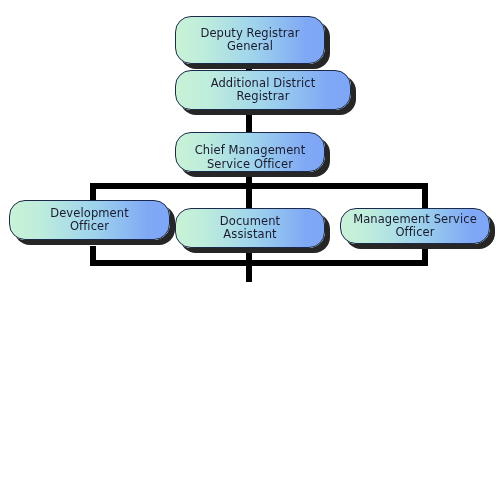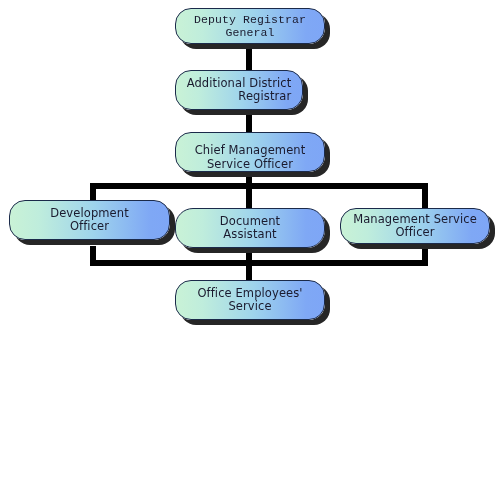--- a/index.html
+++ b/index.html
@@ -68,48 +68,44 @@
   <div class="conn" style="left:90px; top:246px; width:6px; height:20px;"></div>
 
   <div class="conn" style="left:246px; top:246px; width:6px; height:20px;"></div>
 
   <div class="conn" style="left:422px; top:246px; width:6px; height:20px;"></div>
 
   <div class="conn" style="left:90px; top:260px; width:338px; height:6px;"></div>
 
   <div class="conn" style="left:246px; top:260px; width:6px; height:22px;"></div>
 
-  <div class="node" style="left:175px; top:8px; width:150px; height:36px;font-family:Liberation Mono, monospace;">
+  <div class="node" style="left:175px; top:16px; width:150px; height:48px;">
     <span class="node-label">Deputy Registrar
 General</span>
   </div>
 
-  <div class="node" style="left:175px; top:70px; width:128px; height:40px;text-align:right;">
+  <div class="node" style="left:175px; top:70px; width:176px; height:40px;">
     <span class="node-label">Additional District
 Registrar</span>
   </div>
 
   <div class="node" style="left:175px; top:132px; width:150px; height:40px;align-items:flex-end;">
     <span class="node-label">Chief Management
 Service Officer</span>
   </div>
 
   <div class="node" style="left:9px; top:200px; width:161px; height:40px;">
     <span class="node-label">Development
 Officer</span>
   </div>
 
-  <div class="node" style="left:175px; top:208px; width:150px; height:40px;border-radius:18px;">
+  <div class="node" style="left:175px; top:208px; width:150px; height:40px;">
     <span class="node-label">Document
 Assistant</span>
   </div>
 
   <div class="node" style="left:340px; top:208px; width:150px; height:36px;">
     <span class="node-label">Management Service
 Officer</span>
   </div>
 
-  <div class="node" style="left:175px; top:280px; width:150px; height:40px;">
-    <span class="node-label">Office Employees'
-Service</span>
-  </div>
 
 </div>
 
 </body></html>

